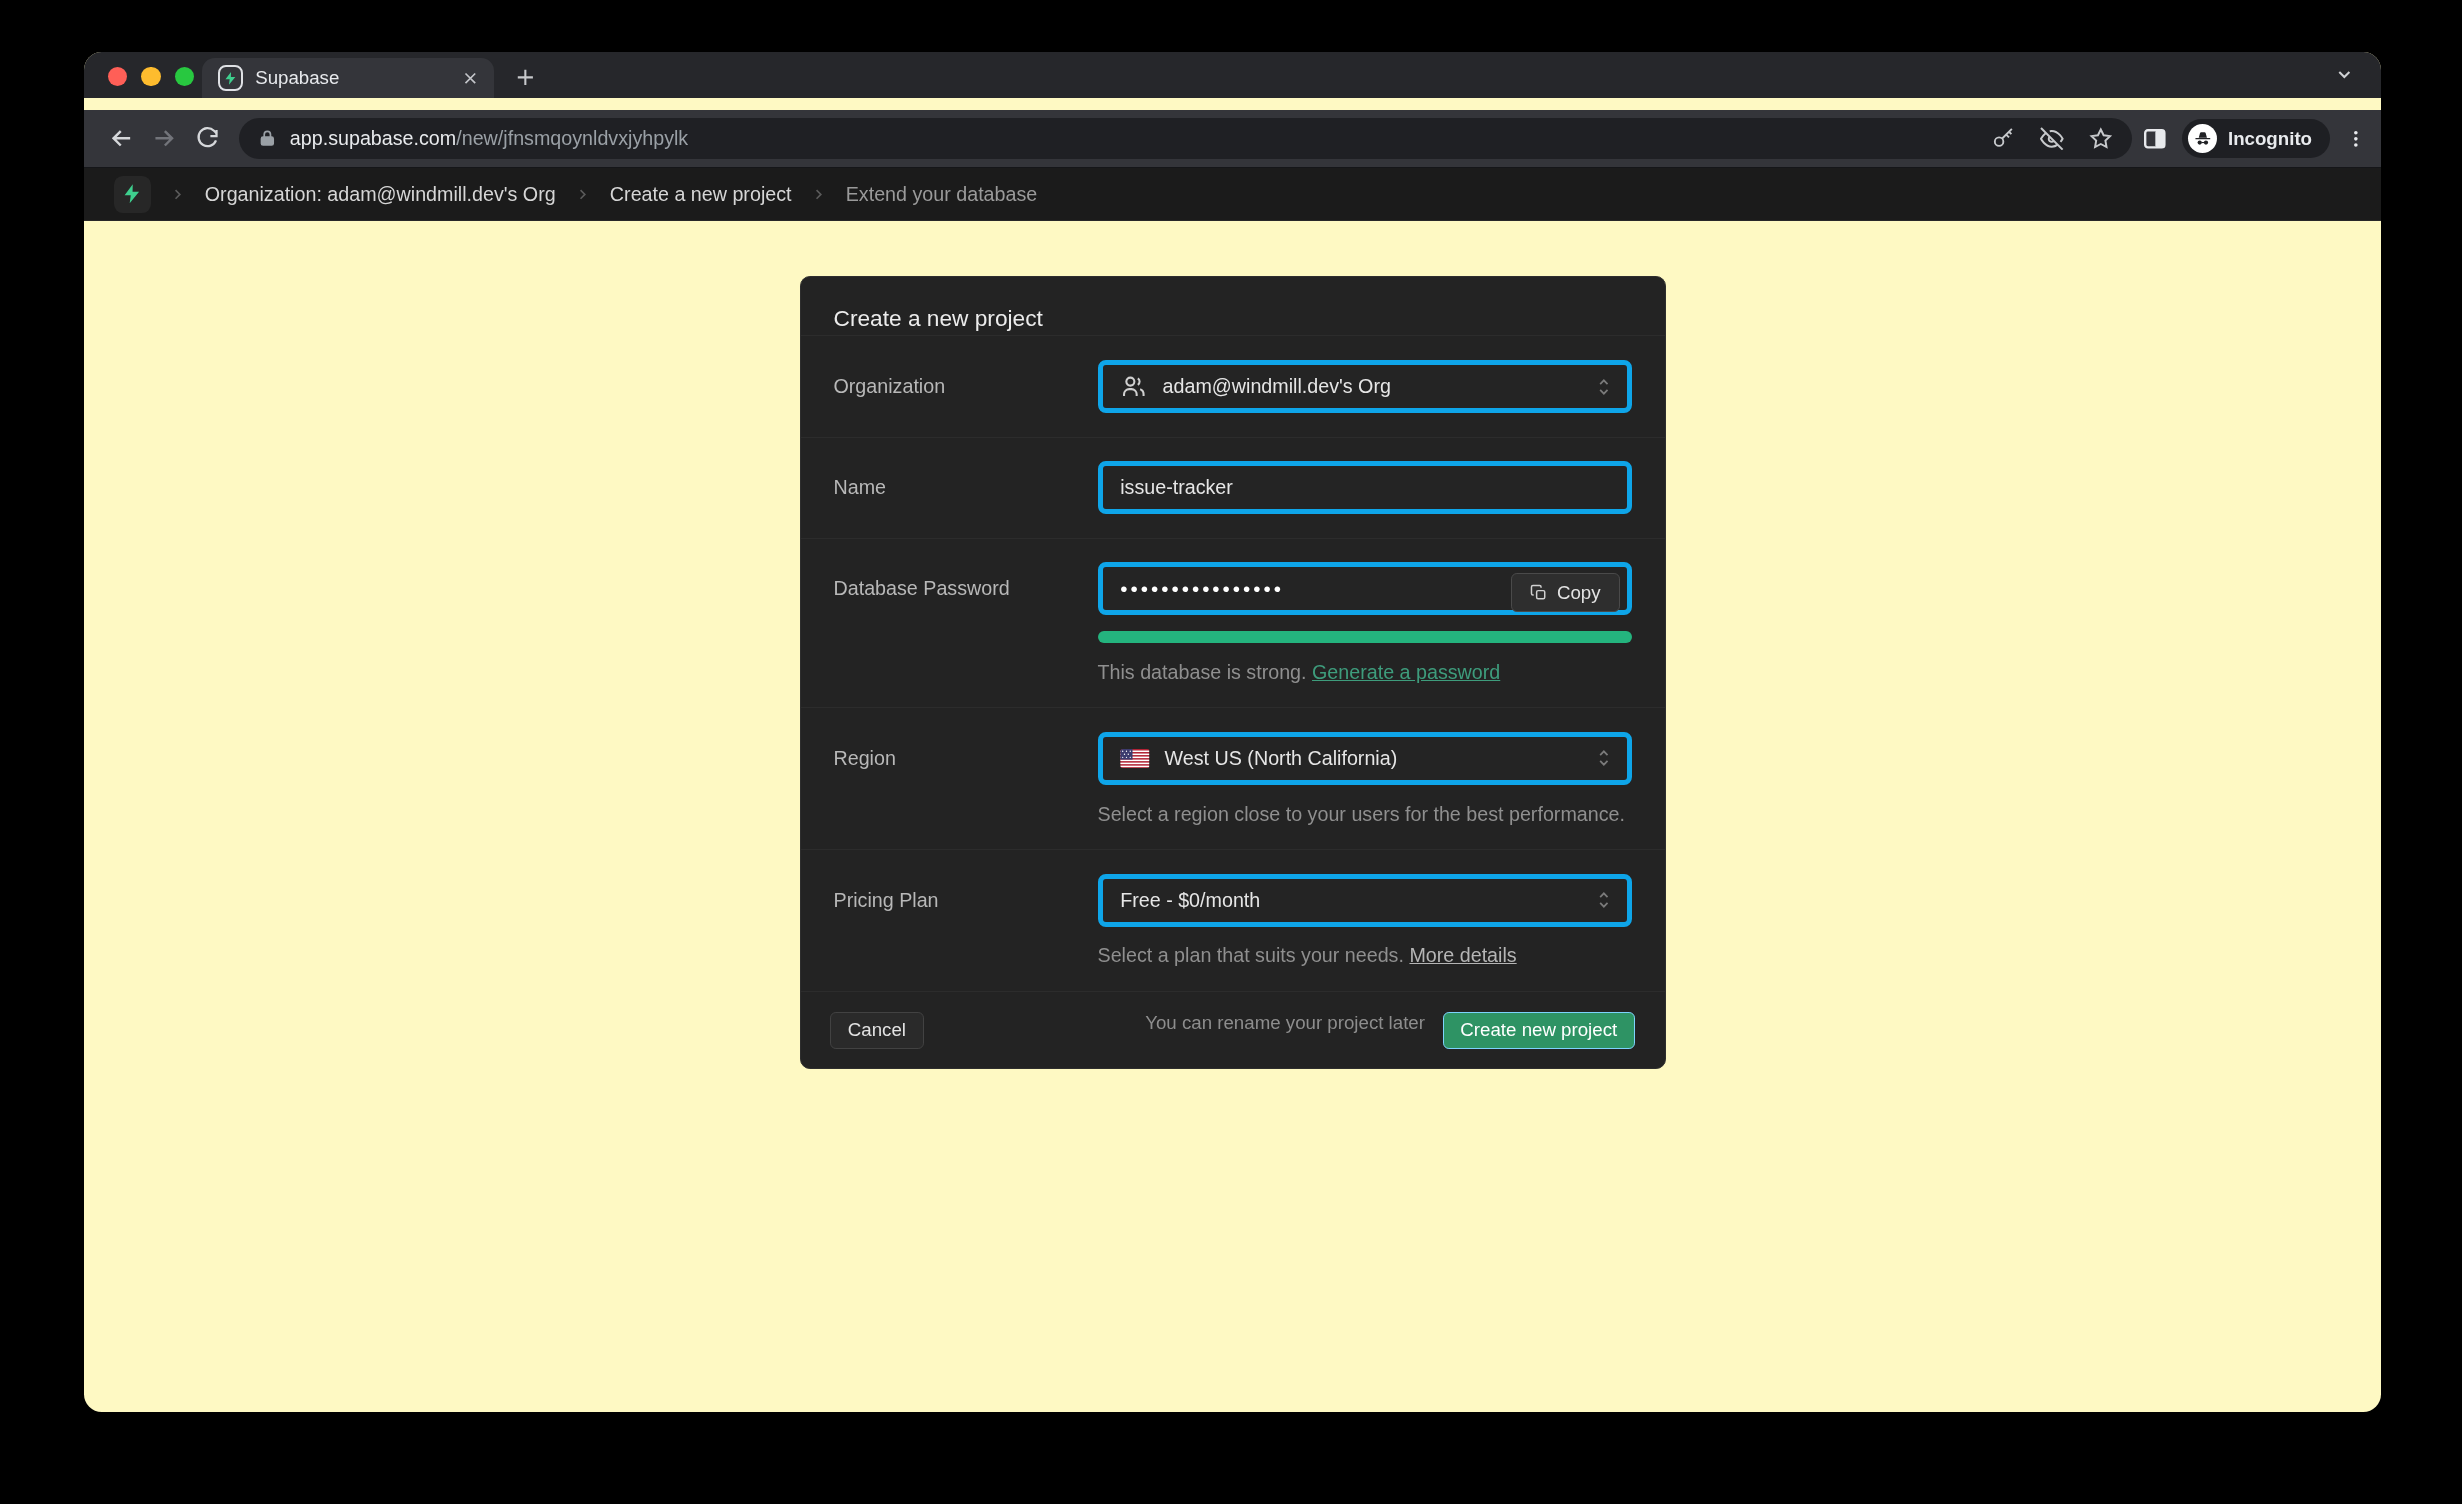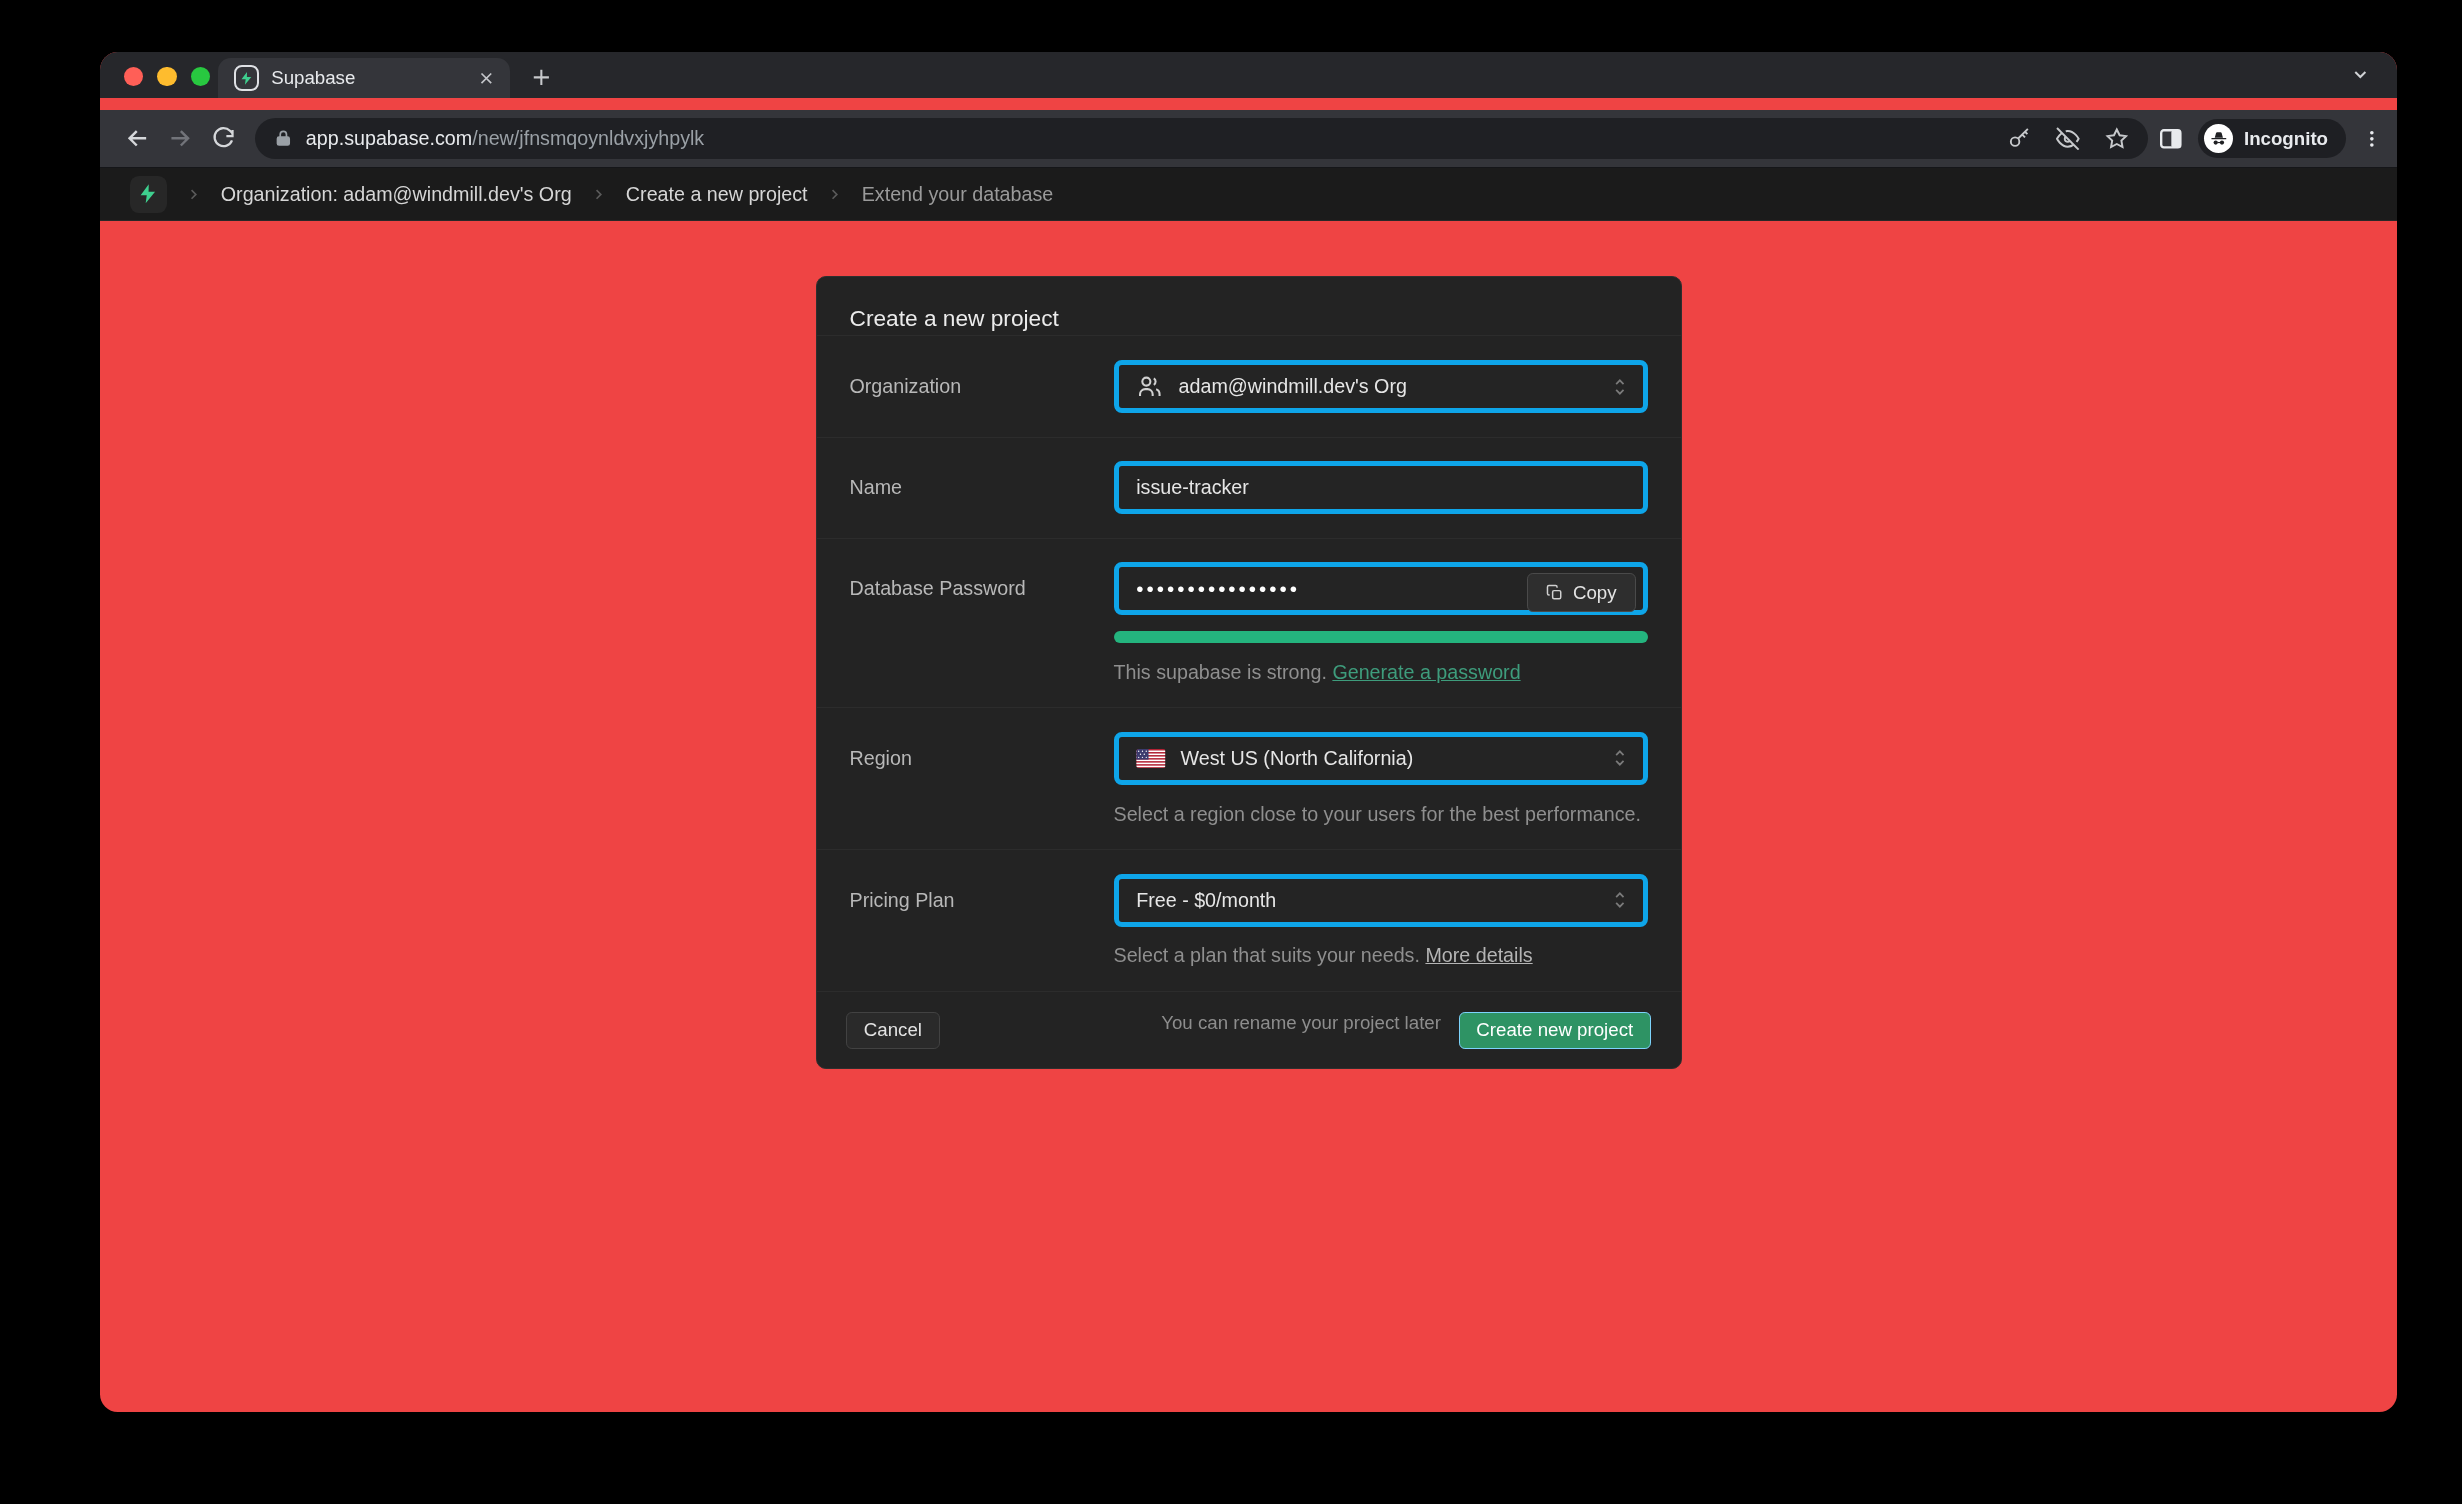--- a/index.html
+++ b/index.html
@@ -1,20 +1,20 @@
 <!DOCTYPE html>
 <html style="--brand-green: #3ecf8e; --button-green: #2e9364; --strength-green: #24b47e; --link-green: #3e9c7c;"><head>
 <meta charset="utf-8">
 <style>
   * { margin:0; padding:0; box-sizing:border-box; }
   html,body { width:2463px; height:1504px; background:#000; overflow:hidden;
               font-family:"Liberation Sans","DejaVu Sans",sans-serif; }
 
-  .window { position:absolute; left:100px; top:52px; width:2297px; height:1360px;
-            border-radius:17.7px; background:#ef4444; overflow:hidden; }
+  .window { position:absolute; left:84px; top:52px; width:2297px; height:1360px;
+            border-radius:17.7px; background:#fef9c3; overflow:hidden; }
 
   
   .tabstrip { height:46px; background:#26272b; position:relative; display:flex; align-items:flex-end; }
   .traffic { position:absolute; left:23.6px; top:14.8px; display:flex; gap:13.8px; }
   .traffic .dot { width:19.7px; height:19.7px; border-radius:50%; }
   .dot.red{background:#ff5f57;} .dot.yellow{background:#febc2e;} .dot.green{background:#28c840;}
   .tab { margin-left:118px; width:292px; height:40px; background:#34353a;
          border-radius:12.8px 12.8px 0 0; display:flex; align-items:center; padding:0 15.8px; gap:11.8px; }
   .favicon { width:25.6px; height:25.6px; border:2px solid #dfe1e5; border-radius:7.9px;
              display:flex; align-items:center; justify-content:center; flex:none; }
@@ -264,21 +264,21 @@
                 <svg width="17.7" height="17.7" viewBox="0 0 24 24" stroke="#d0d0d0" stroke-width="2" fill="none">
                     <rect x="9" y="9" width="11" height="11" rx="2"></rect>
                     <path d="M5 15 H4 a2 2 0 0 1 -2 -2 V4 a2 2 0 0 1 2 -2 h9 a2 2 0 0 1 2 2 v1"></path>
                   </svg>
               </span>
               <span>Copy</span>
             </span>
           </div>
           <div class="strength-bar"></div>
           <div class="helper">
-            <span>This supabase is strong.</span>
+            <span>This database is strong.</span>
             <span class="link-green">Generate a password</span>
           </div>
         </div>
       </div>
 
       <div class="row">
         <div class="row-label">Region</div>
         <div>
           <div class="control">
             <span class="sel-icon flag">

